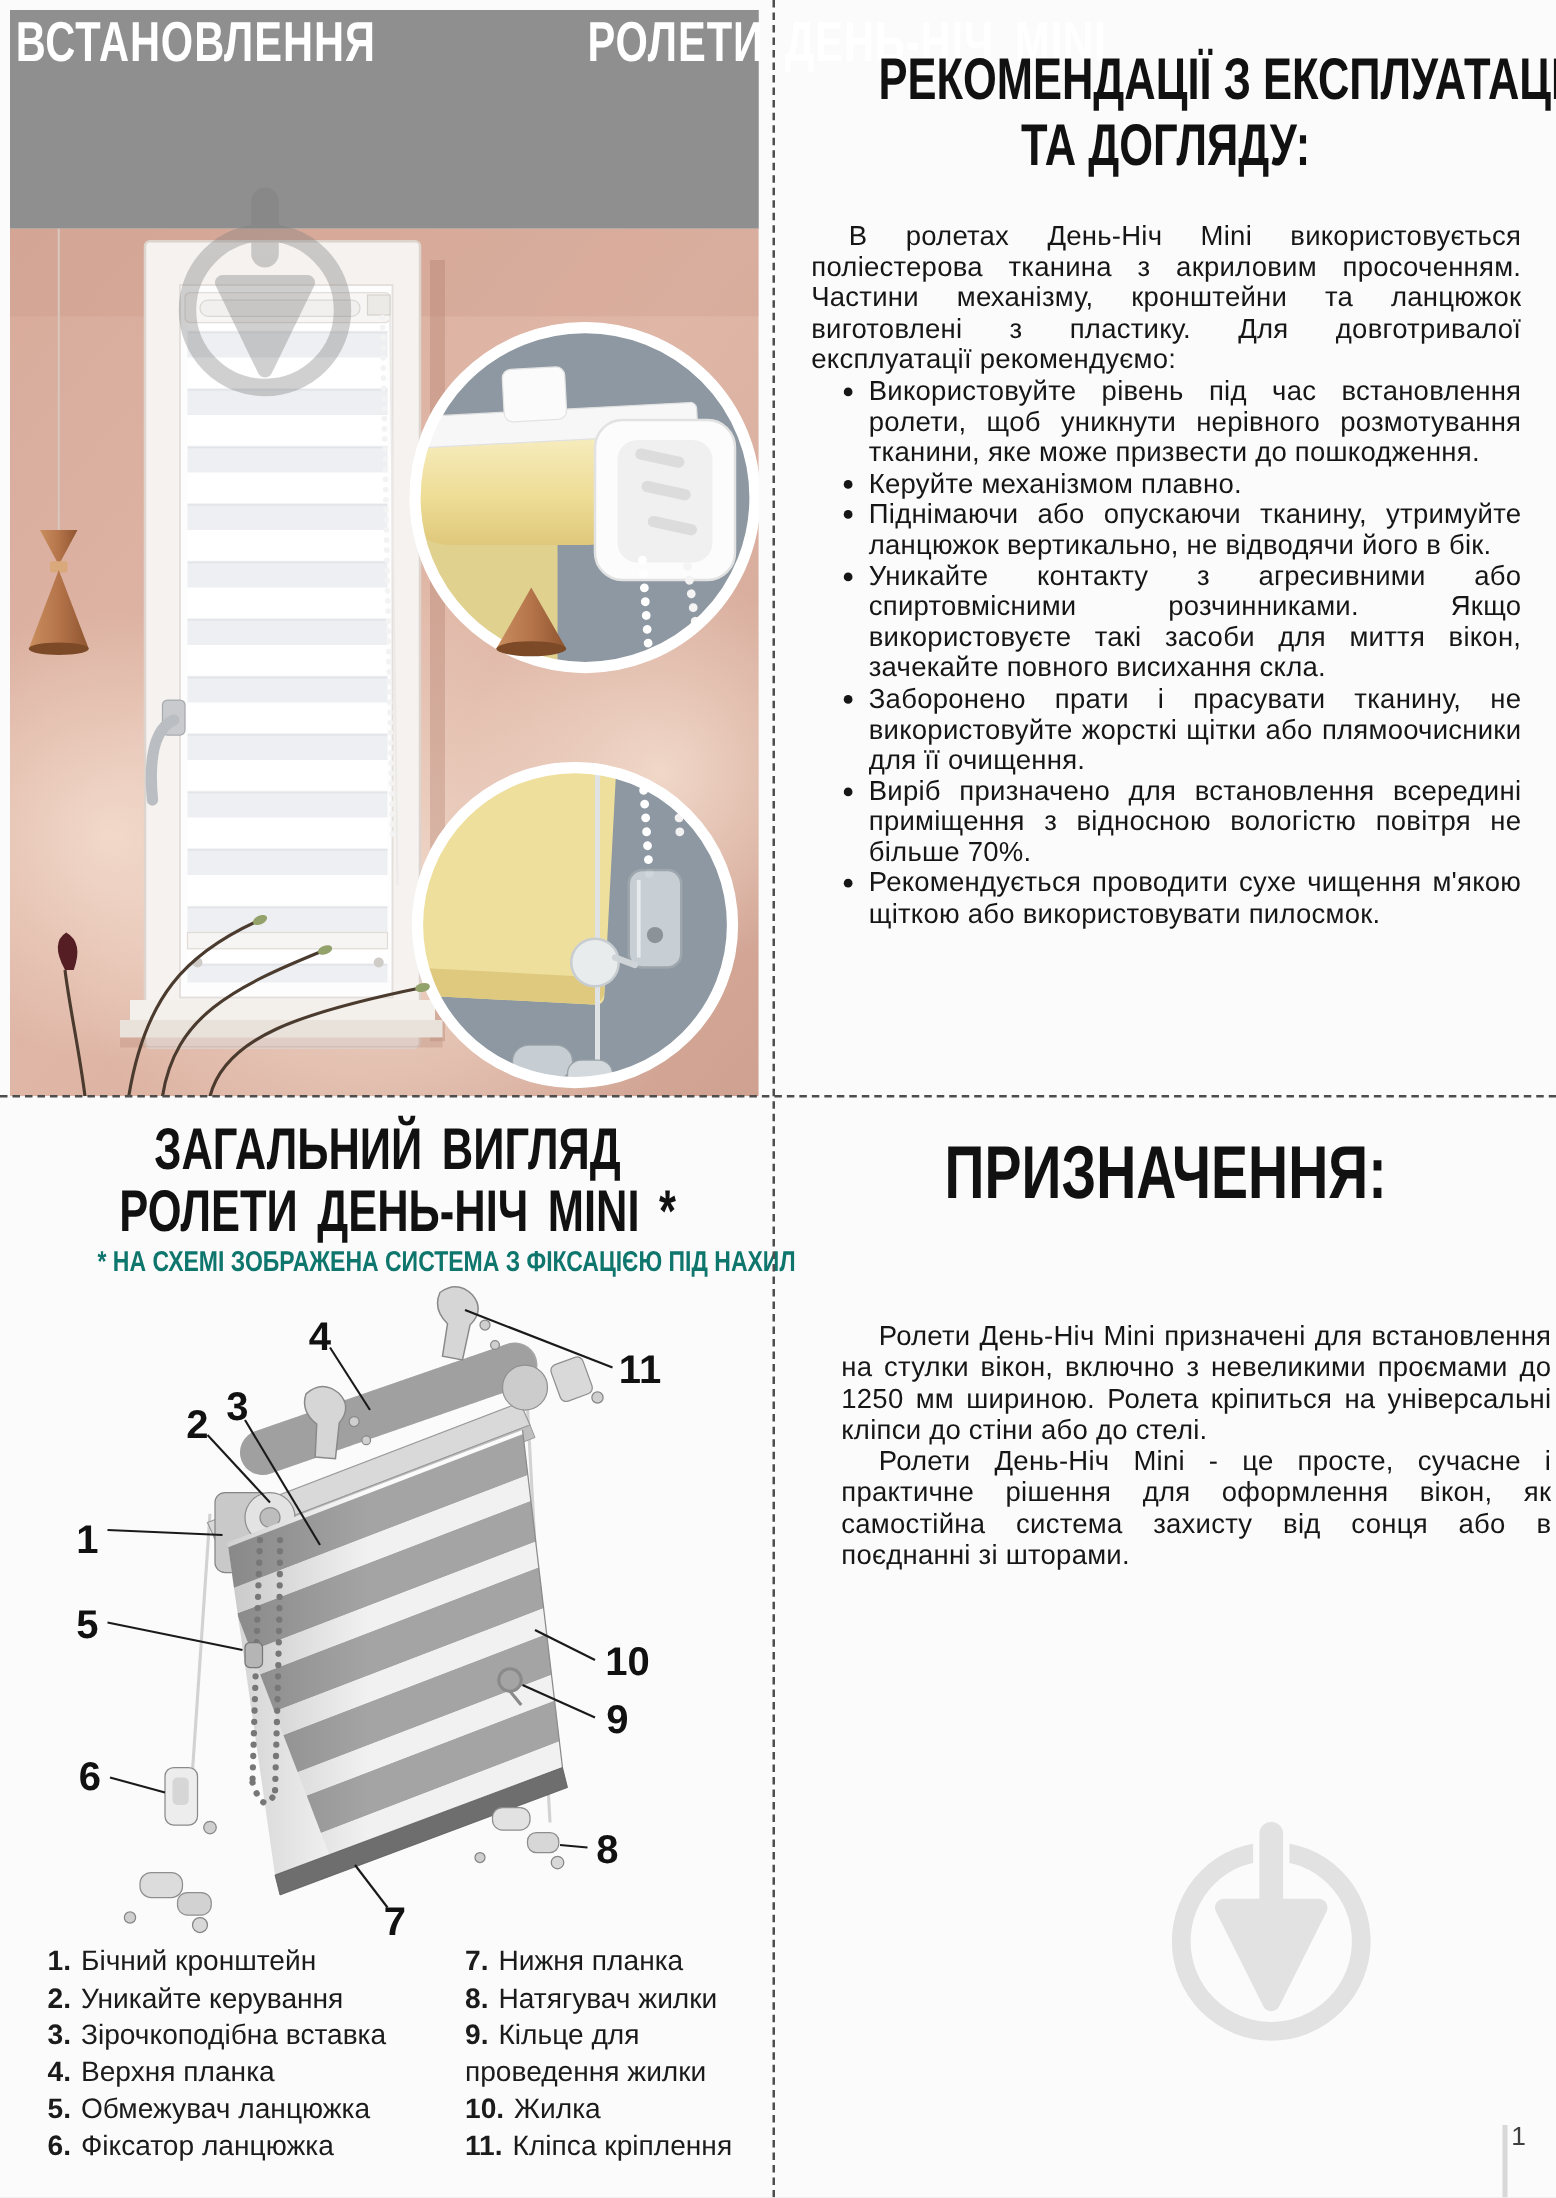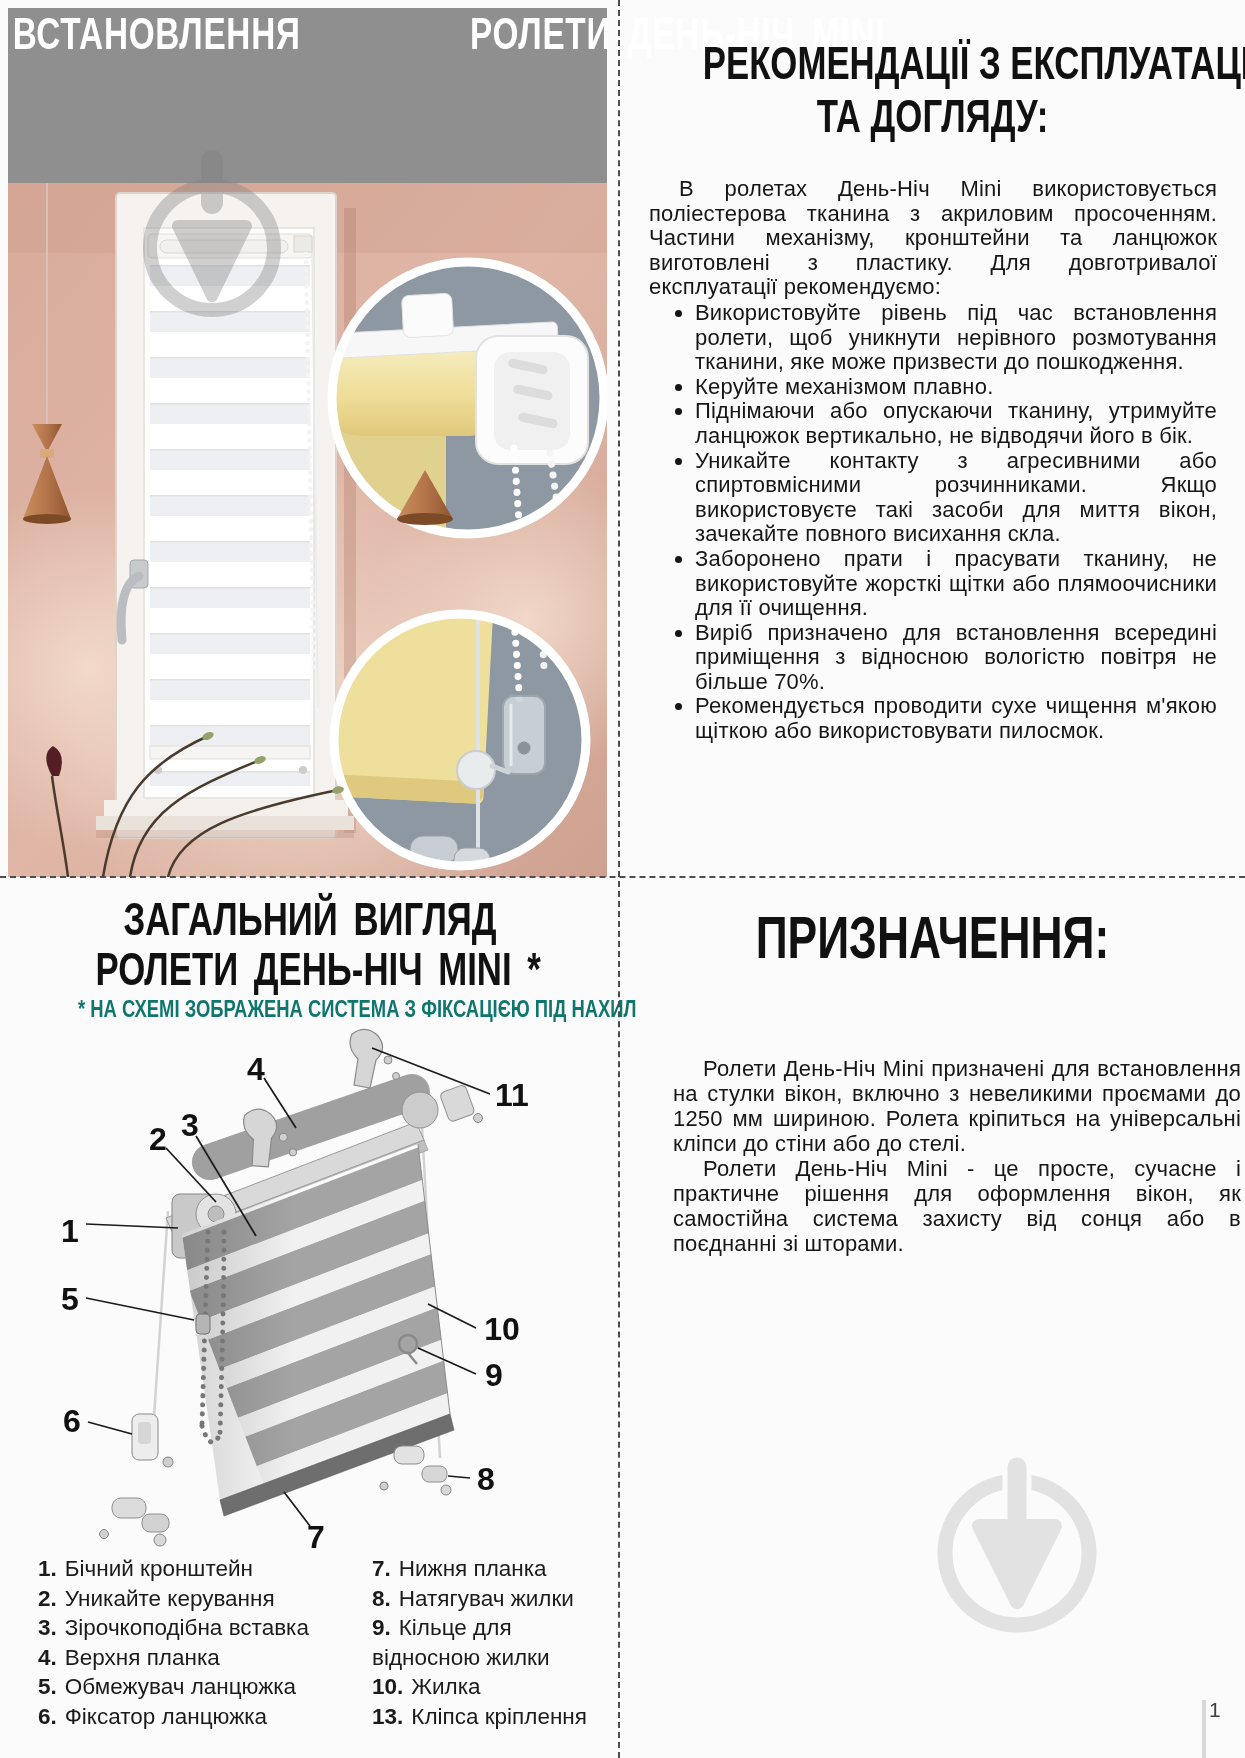--- a/index.html
+++ b/index.html
@@ -389,23 +389,23 @@
       <li><b>3.</b><span>Зірочкоподібна вставка</span></li>
       <li><b>4.</b><span>Верхня планка</span></li>
       <li><b>5.</b><span>Обмежувач ланцюжка</span></li>
       <li><b>6.</b><span>Фіксатор ланцюжка</span></li>
     </ul>
   </div>
   <div class="abs legend right">
     <ul>
       <li><b>7.</b><span>Нижня планка</span></li>
       <li><b>8.</b><span>Натягувач жилки</span></li>
-      <li><b>9.</b><span>Кільце для відносною жилки</span></li>
+      <li><b>9.</b><span>Кільце для проведення жилки</span></li>
       <li><b>10.</b><span>Жилка</span></li>
-      <li><b>13.</b><span>Кліпса кріплення</span></li>
+      <li><b>11.</b><span>Кліпса кріплення</span></li>
     </ul>
   </div>
 
   <div class="abs purpose-heading">
     <div class="line">
         <span class="cond">ПРИЗНАЧЕННЯ:</span>
       </div>
   </div>
   <div class="abs purpose-text">
     <p>Ролети День-Ніч Mini призначені для встановлення на стулки вікон, включно з невеликими проємами до 1250 мм шириною. Ролета кріпиться на універсальні кліпси до стіни або до стелі.</p>

